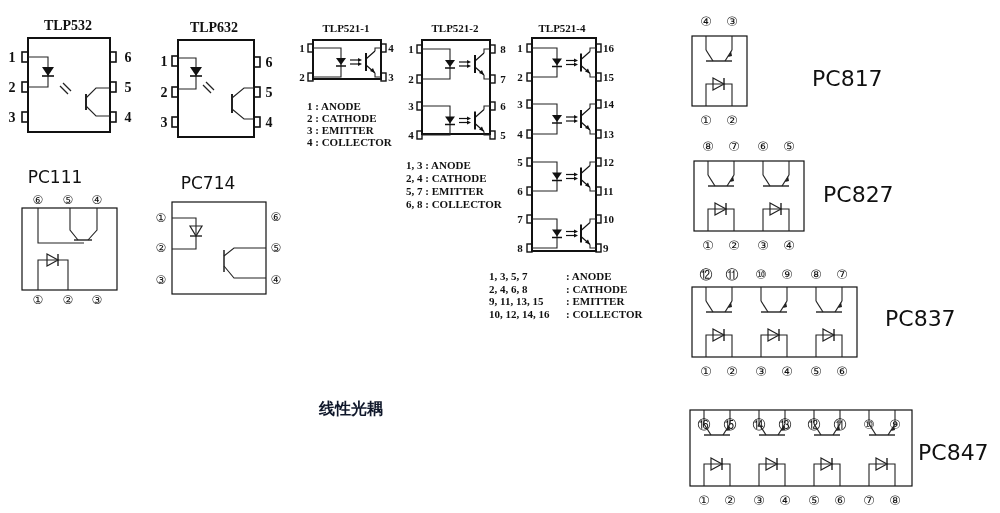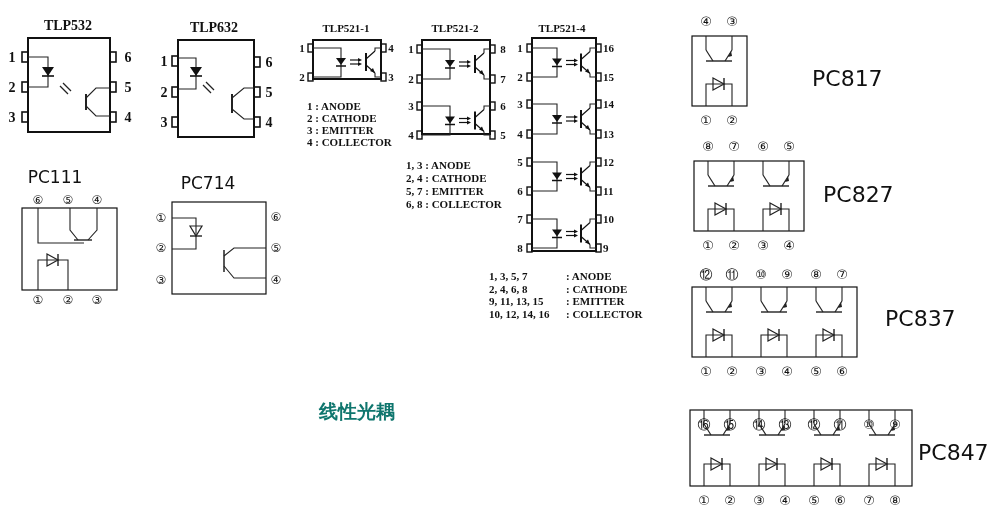--- a/index.html
+++ b/index.html
@@ -1,20 +1,20 @@
 <!DOCTYPE html>
 <html><head>
 <meta charset="utf-8">
 <style>
   html,body{margin:0;padding:0;background:#fff;}
   body{width:1000px;height:513px;position:relative;overflow:hidden;font-family:"DejaVu Sans",sans-serif;}
   svg{position:absolute;left:0;top:0;}
   .serif{font-family:"Liberation Serif","DejaVu Serif",serif;}
   .sans{font-family:"DejaVu Sans","Liberation Sans",sans-serif;}
-  .red{position:absolute;left:319px;top:399px;font-size:19px;font-weight:bold;color:#0f766e;font-family:"DejaVu Sans",sans-serif;}
+  .red{position:absolute;left:319px;top:399px;font-size:16px;font-weight:bold;color:#0f172a;font-family:"DejaVu Sans",sans-serif;}
 </style>
 </head>
 <body>
 
 <svg id="canvas" width="1000" height="513" viewBox="0 0 1000 513">
   <defs>
 
     <g id="diode-down">
       <polygon points="-6,-5 6,-5 0,4" fill="#111"></polygon>
       <line x1="-6" y1="4" x2="6" y2="4" stroke="#111" stroke-width="1.6"></line>

